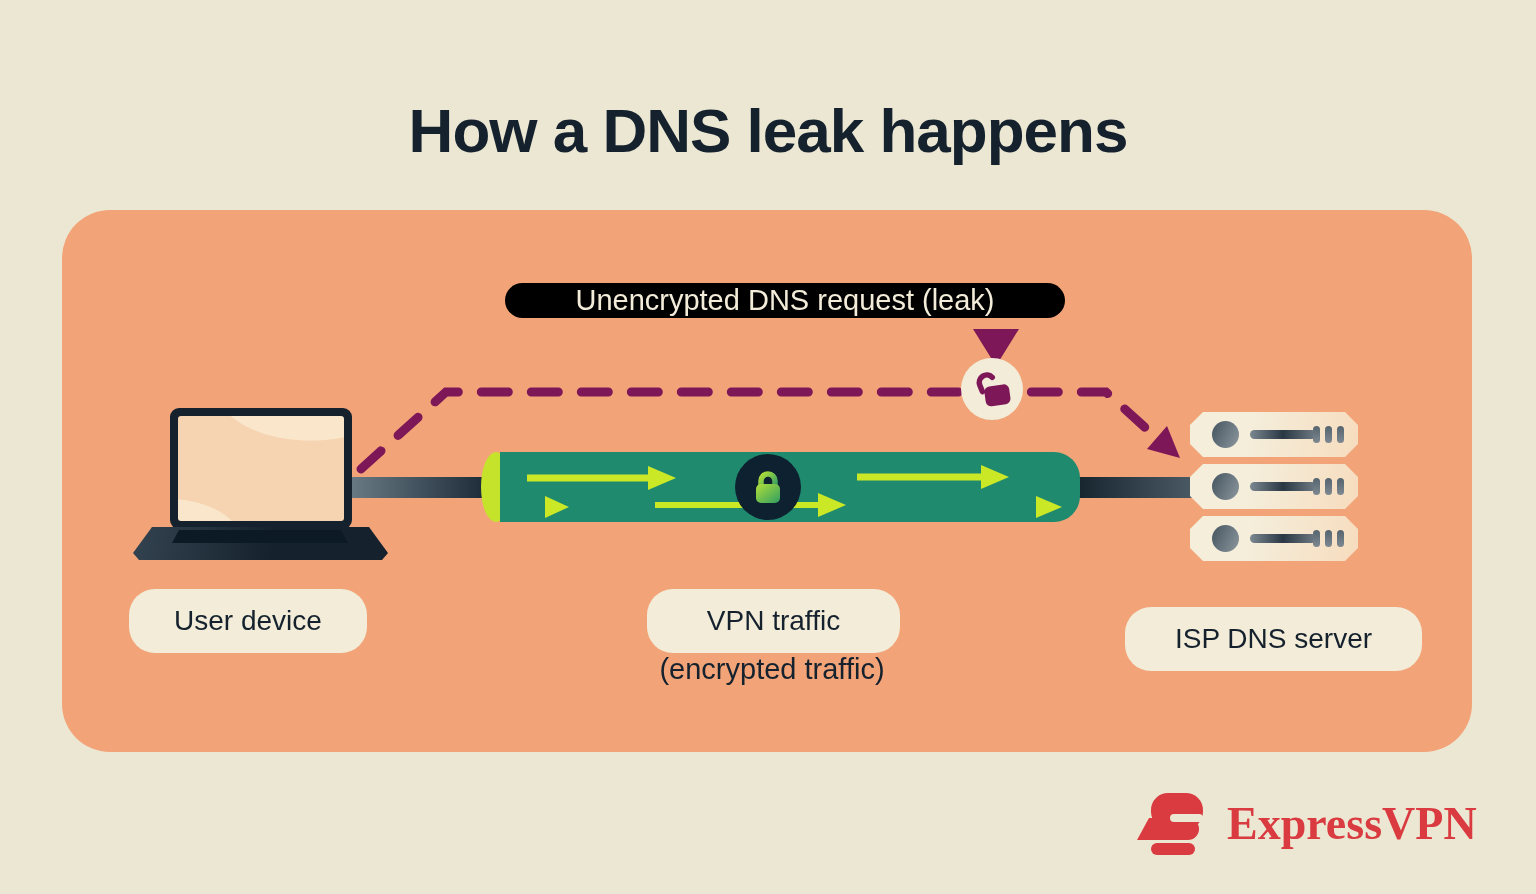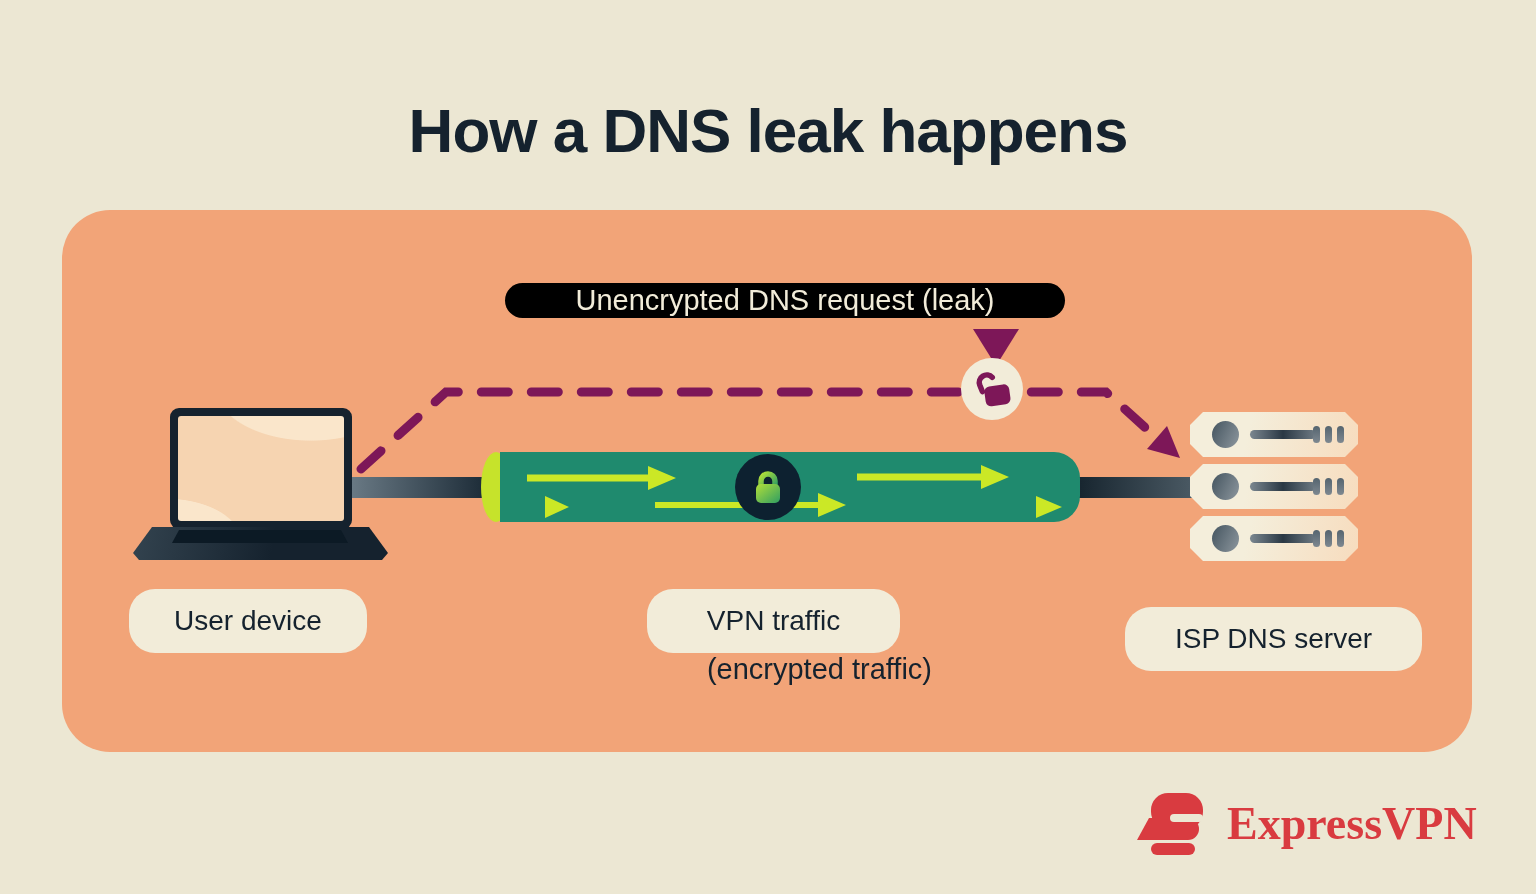--- a/index.html
+++ b/index.html
@@ -107,21 +107,21 @@
   
   .pill {
     position:absolute; height:64px; background:#f2ecd9; border-radius:26px;
     color:#15222e; font-size:28px; font-weight:500;
     display:flex; align-items:center; justify-content:center;
   }
   .pill-user { left:129px; top:589px; width:238px; }
   .pill-vpn  { left:647px; top:589px; width:253px; }
   .pill-isp  { left:1125px; top:587px; width:297px;margin-top:20px; }
   .sub-label {
-    position:absolute; left:612px; top:653px; width:320px; text-align:right;
+    position:absolute; left:612px; top:653px; width:320px; text-align:center;
     font-size:29px; font-weight:500; color:#15222e;
   }
 
   
   .brand { position:absolute; left:1135px; top:793px; display:flex; align-items:center; }
   .brand-word {
     margin-left:24px; font-family:"Liberation Serif", serif; font-weight:700;
     font-size:46px; color:#d93b40; line-height:62px;
   }
 </style>

